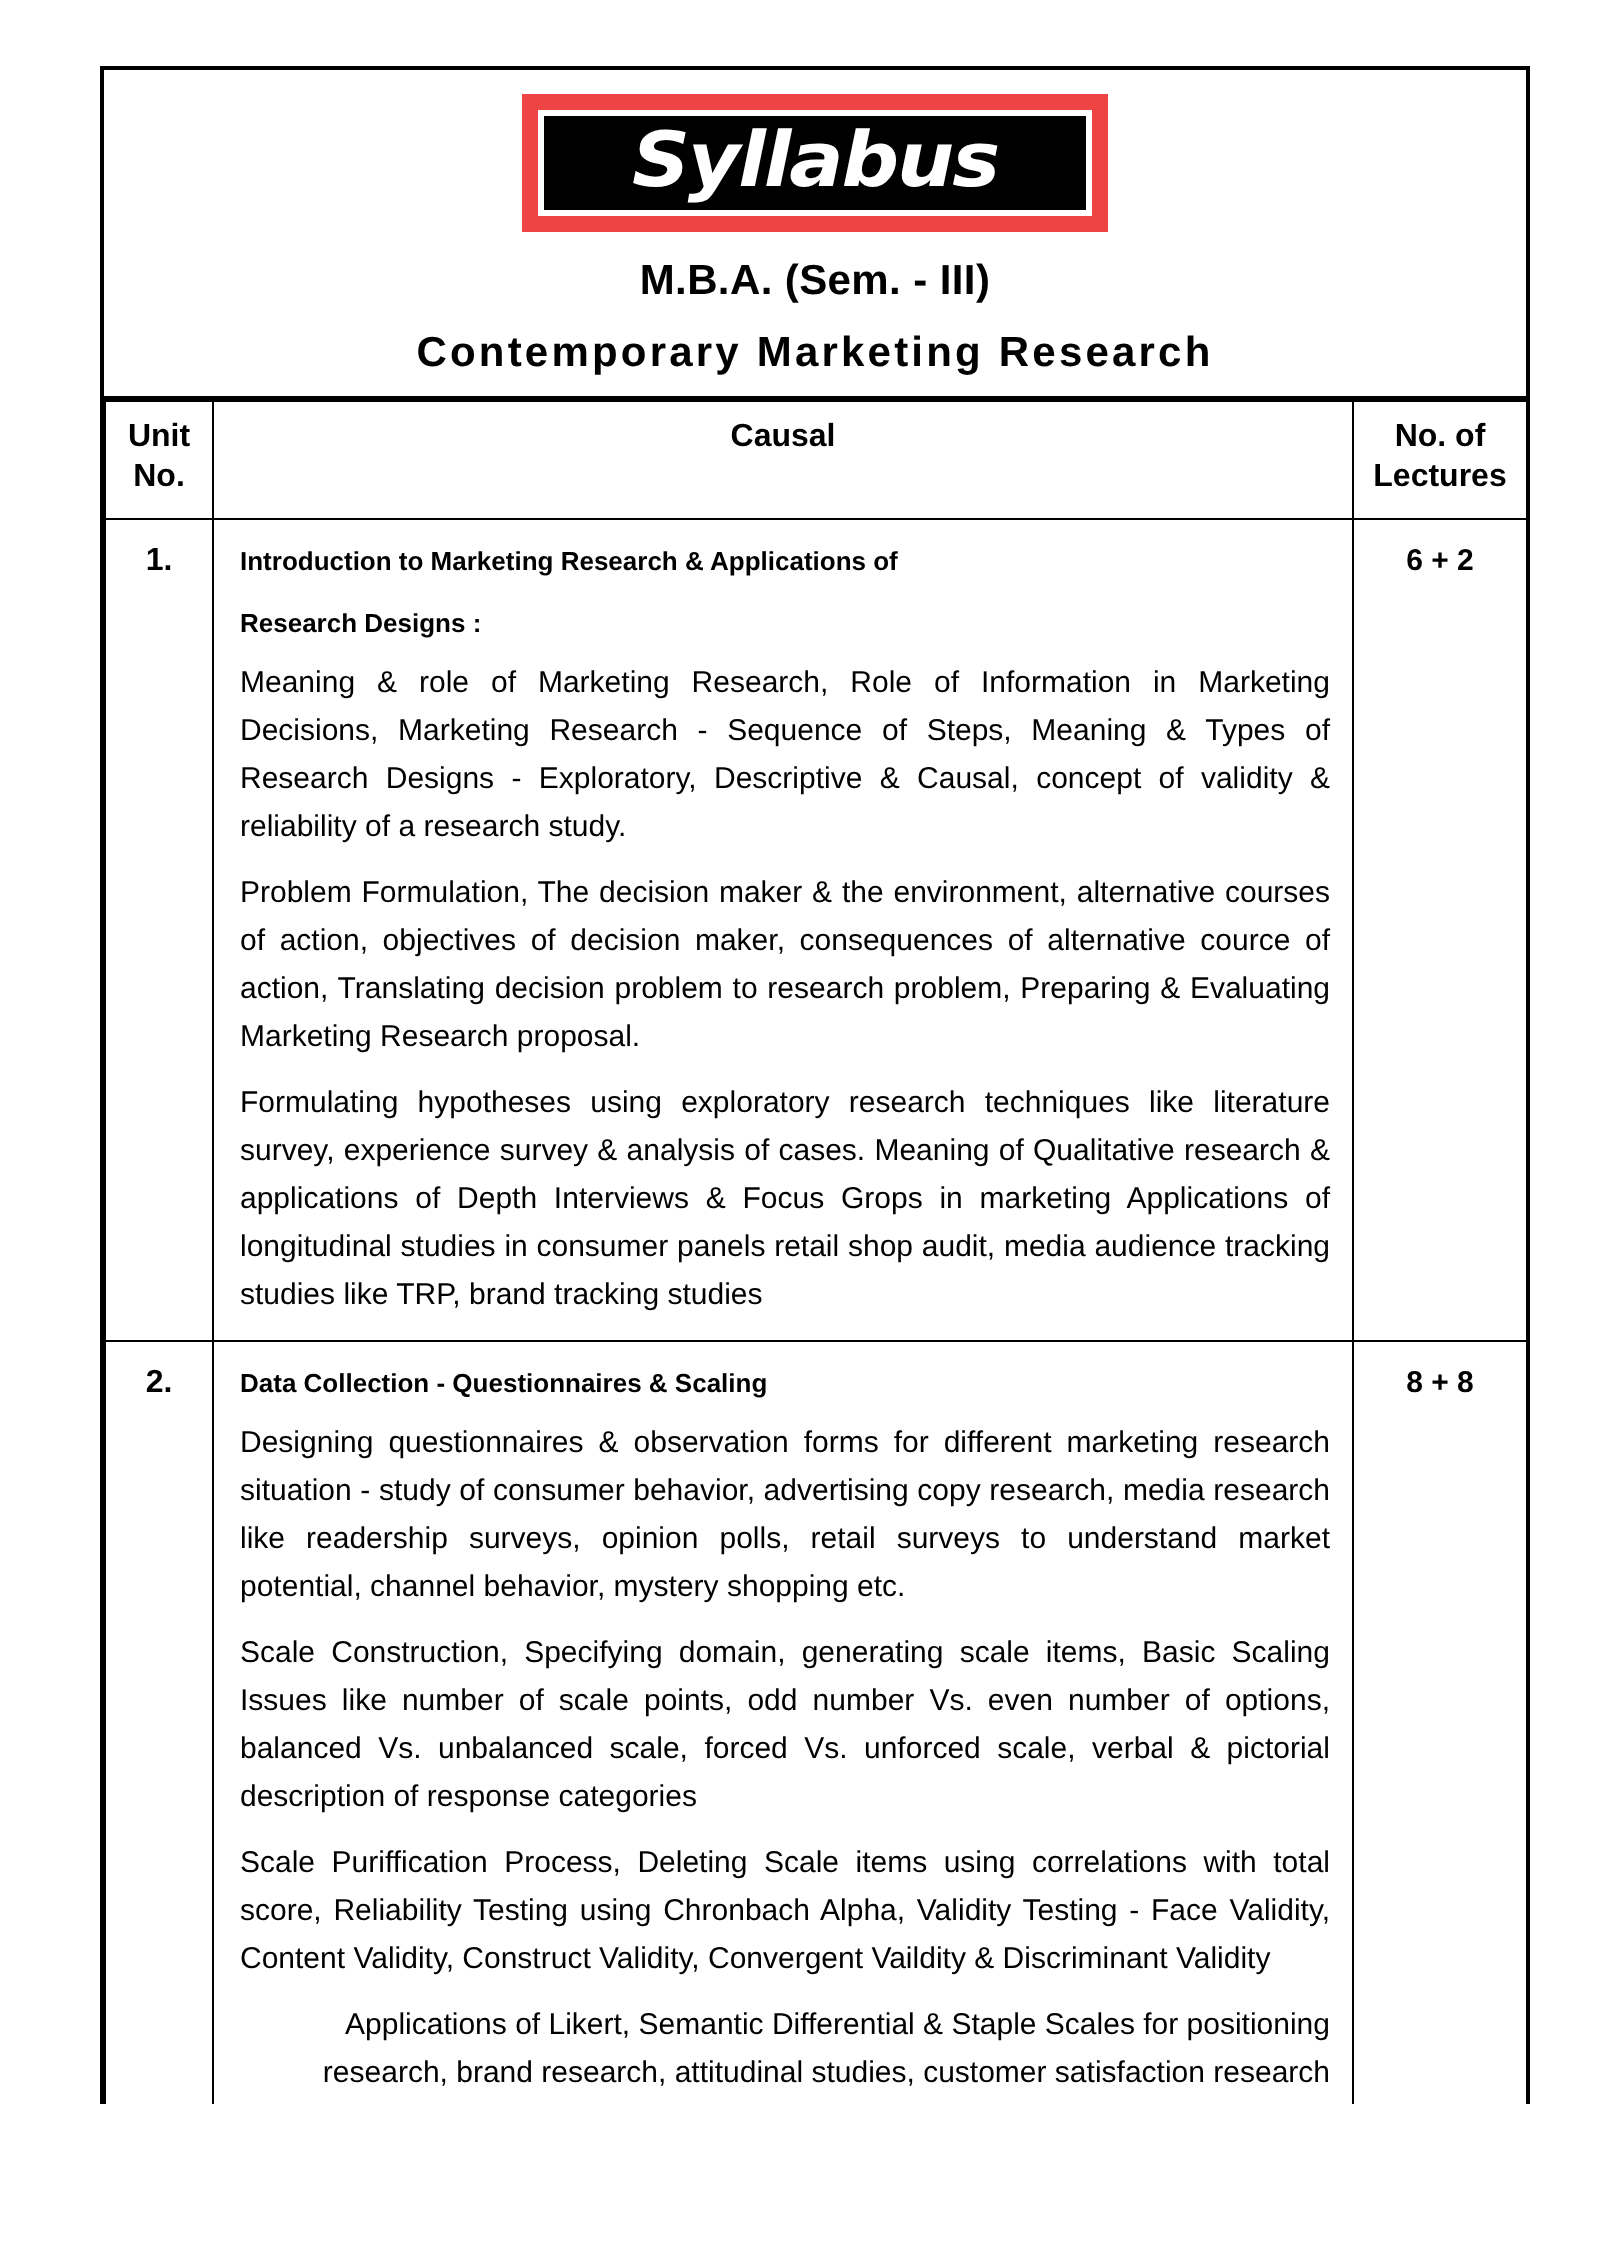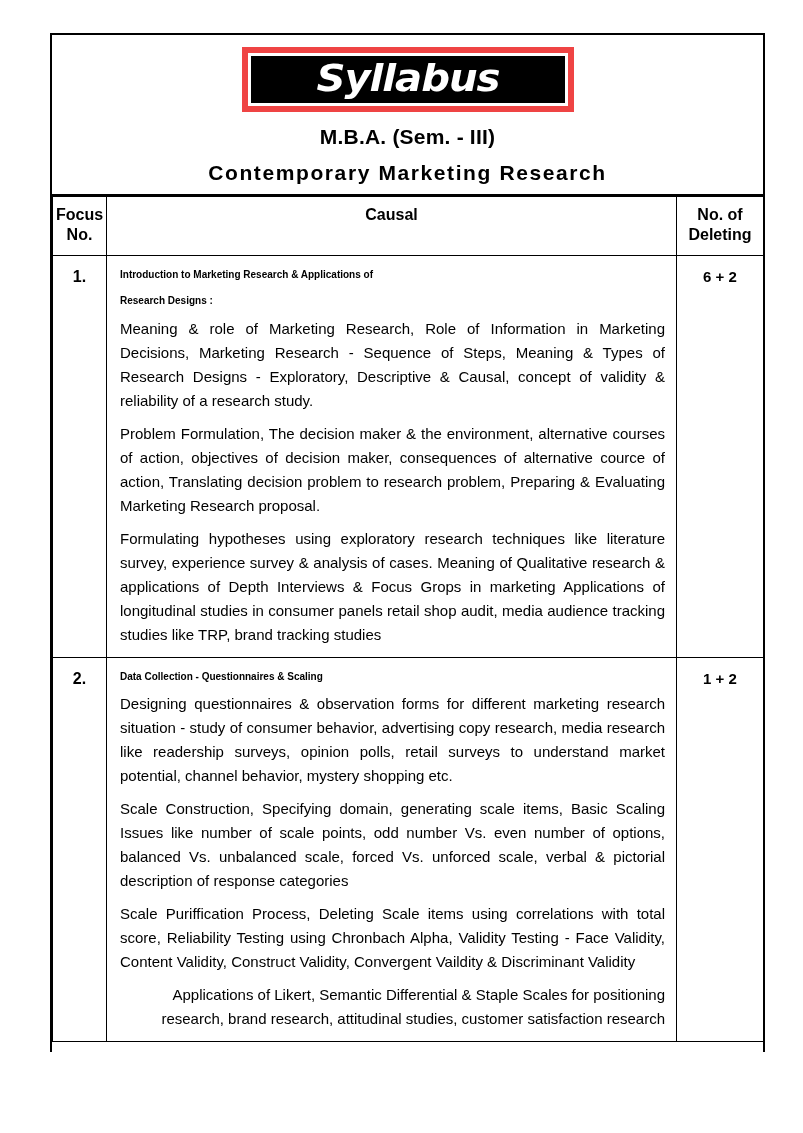--- a/index.html
+++ b/index.html
@@ -29,23 +29,23 @@
   }
 
   
   .doc-header {
     border-bottom: 2px solid #000;
     padding: 12px 0 4px 0;
     text-align: center;
   }
 
   .logo-frame {
-    width: 332px;
+    width: 293px;
     margin: 0 auto;
-    border: 6px solid #ef4444;
+    border: 8px solid #ef4444;
     padding: 3px;
     box-sizing: border-box;
   }
   .logo-plate {
     background: #000;
     padding: 3px 0 5px 0;
   }
   .logo-text {
     color: #ffffff;
     font-family: "DejaVu Sans", sans-serif;
@@ -106,21 +106,21 @@
     font-weight: bold;
     padding: 12px 2px 0 2px;
   }
   td.lectures.shift {
   }
   td.topic {
     padding: 9px 11px 10px 13px;
   }
 
   .t-head {
-    font-size: 10px;
+    font-size: 13px;
     font-weight: bold;
     line-height: 1.55;
     margin: 2px 0 2px 0;
   }
   .t-head.two-line {
     margin-bottom: 6px;
   }
   .t-head-line {
     display: block;
   }
@@ -158,27 +158,27 @@
 
   <table class="syllabus">
     <colgroup>
       <col class="c-unit">
       <col class="c-topic">
       <col class="c-lect">
     </colgroup>
     <thead>
       <tr>
         <th>
-          <span>Focus</span><br>
+          <span>Unit</span><br>
           <span>No.</span>
         </th>
         <th>Causal</th>
         <th>
           <span>No. of</span><br>
-          <span>Deleting</span>
+          <span>Lectures</span>
         </th>
       </tr>
     </thead>
     <tbody>
 
       <tr>
         <td class="unit-no">1.</td>
         <td class="topic">
           <div class="t-head two-line">
             <span class="t-head-line">Introduction to Marketing Research &amp; Applications of</span>
@@ -195,18 +195,18 @@
         <td class="unit-no">2.</td>
         <td class="topic">
           <div class="t-head">
             <span class="t-head-line">Data Collection - Questionnaires &amp; Scaling</span>
           </div>
           <p class="t-para first">Designing questionnaires &amp; observation forms for different marketing research situation - study of consumer behavior, advertising copy research, media research like readership surveys, opinion polls, retail surveys to understand market potential, channel behavior, mystery shopping etc.</p>
           <p class="t-para">Scale Construction, Specifying domain, generating scale items, Basic Scaling Issues like number of scale points, odd number Vs. even number of options, balanced Vs. unbalanced scale, forced Vs. unforced scale, verbal &amp; pictorial description of response categories</p>
           <p class="t-para">Scale Puriffication Process, Deleting Scale items using correlations with total score, Reliability Testing using Chronbach Alpha, Validity Testing - Face Validity, Content Validity, Construct Validity, Convergent Vaildity &amp; Discriminant Validity</p>
           <p class="t-para nojust">Applications of Likert, Semantic Differential &amp; Staple Scales for positioning research, brand research, attitudinal studies, customer satisfaction research</p>
         </td>
-        <td class="lectures">1 + 2</td>
+        <td class="lectures">8 + 8</td>
       </tr>
 
     </tbody>
   </table>
 </div>
 
 </body></html>

